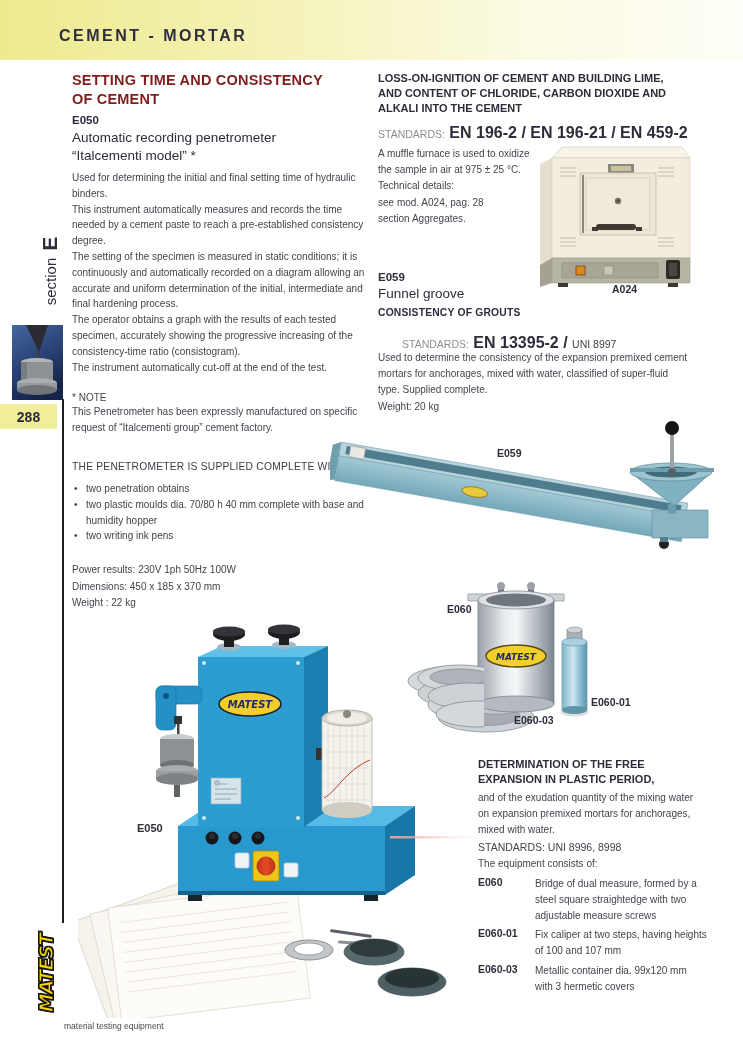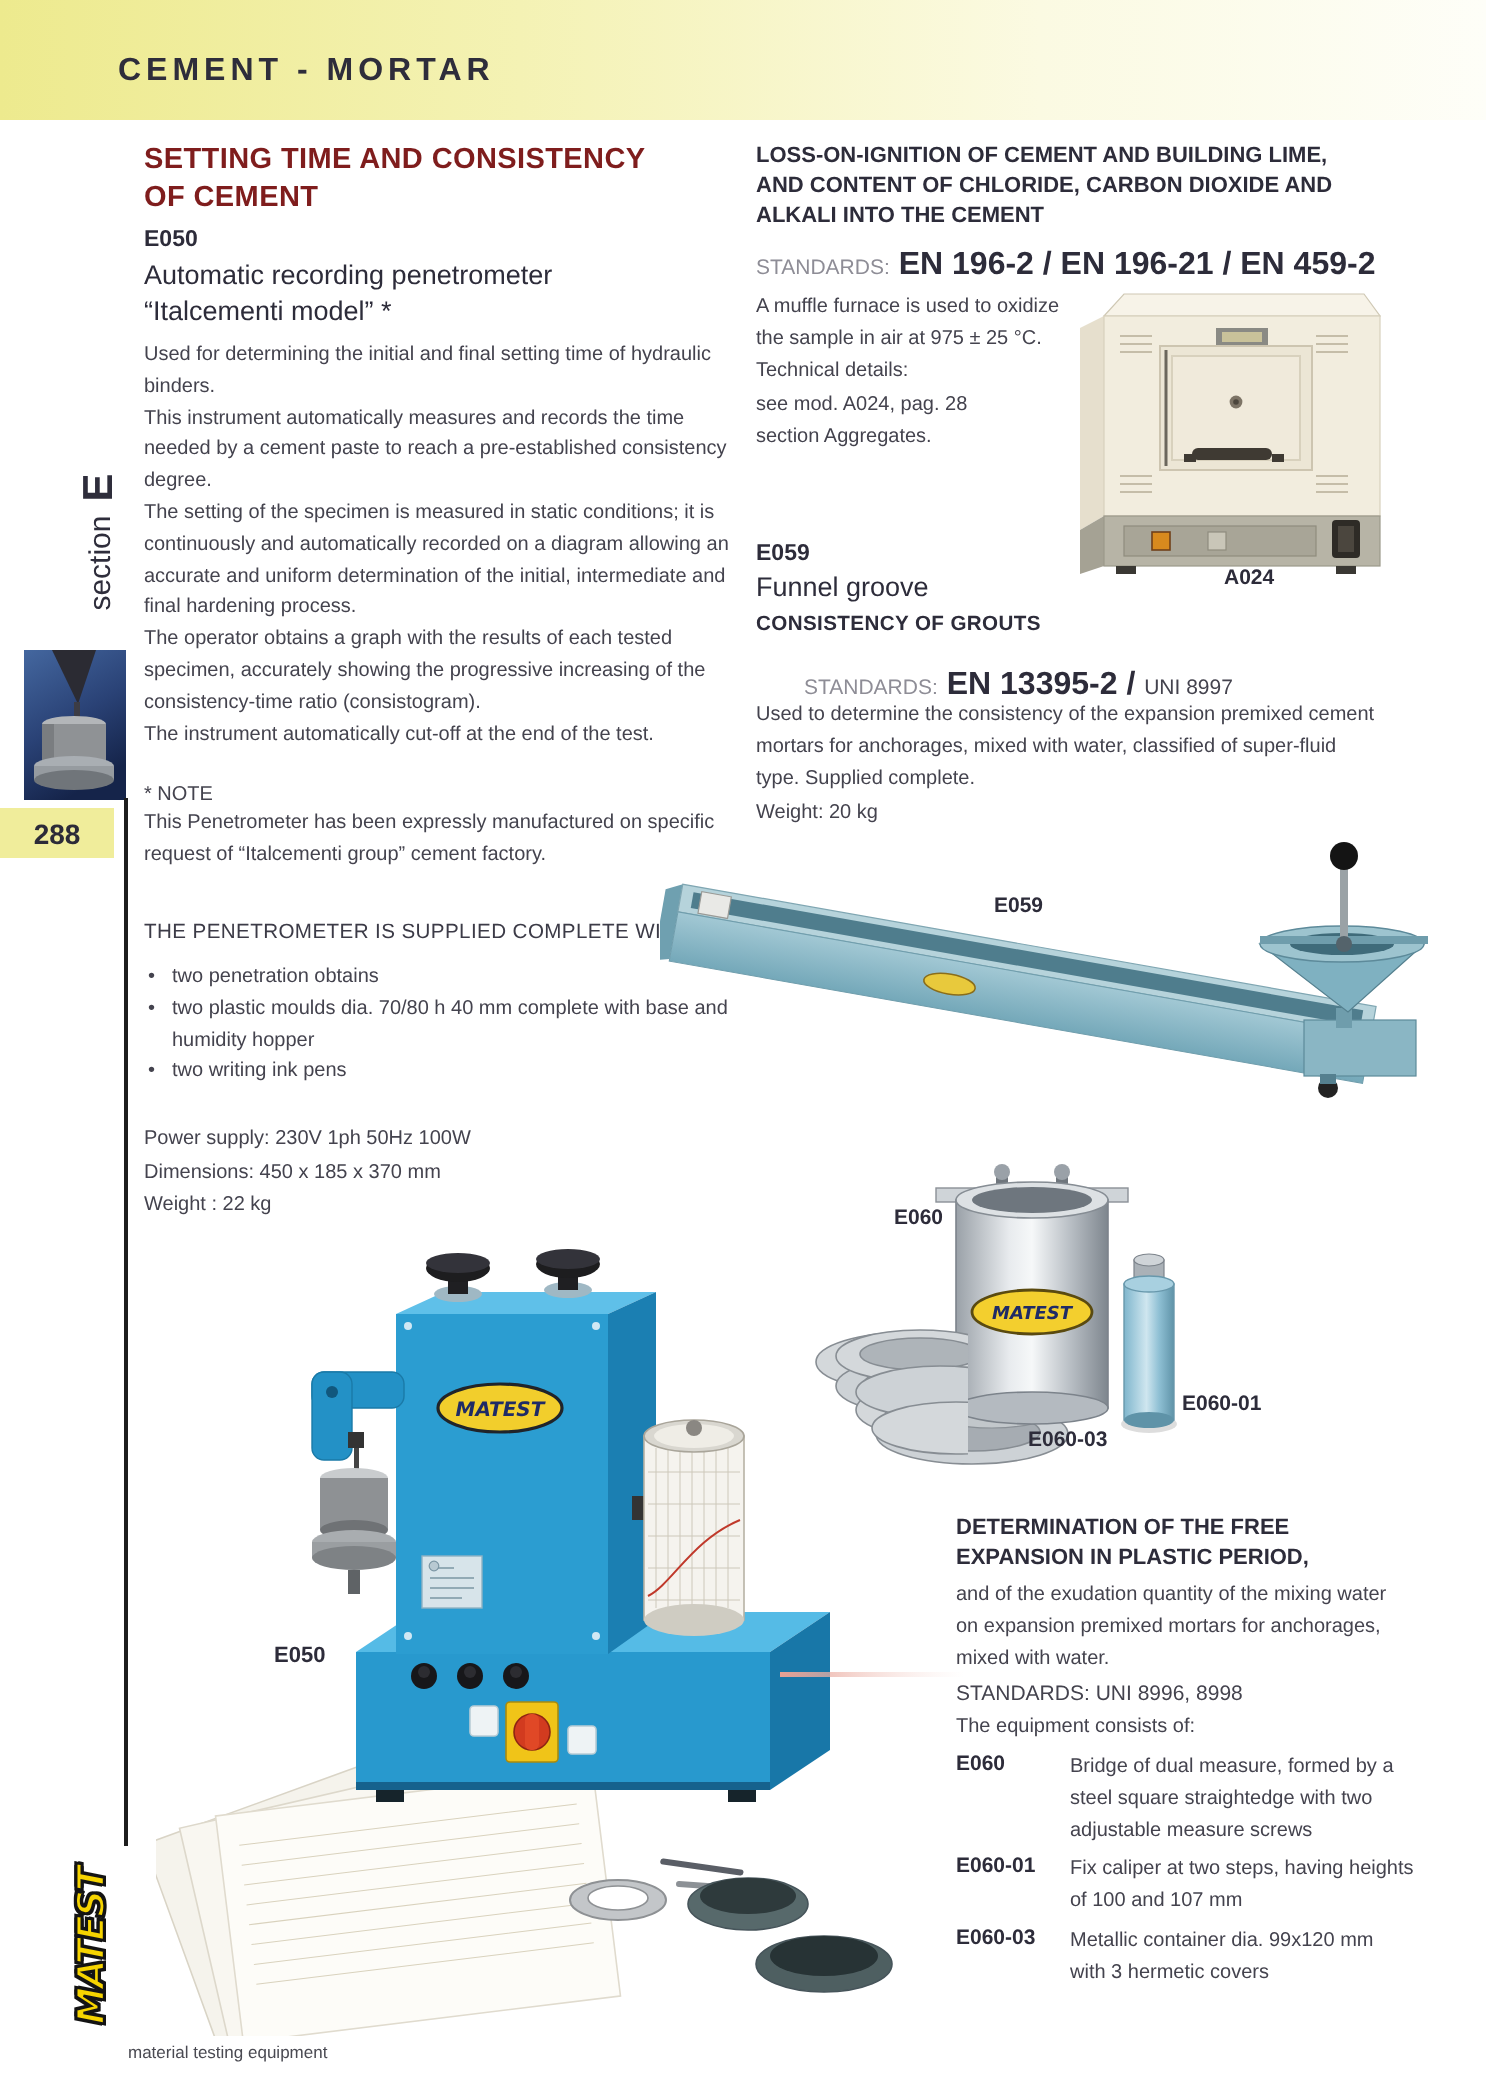--- a/index.html
+++ b/index.html
@@ -101,21 +101,21 @@
   <div class="abs body-t" style="left:72px;top:390px;">* NOTE</div>
   <div class="abs body-t" style="left:72px;top:404px;width:303px;">This Penetrometer has been expressly manufactured on specific request of “Italcementi group” cement factory.</div>
 
   <div class="abs caps-t" style="left:72px;top:461px;">THE PENETROMETER IS SUPPLIED COMPLETE WITH:</div>
   <div class="abs body-t" style="left:72px;top:481px;width:303px;">
     <div class="bullet">two penetration obtains</div>
     <div class="bullet">two plastic moulds dia. 70/80 h 40 mm complete with base and humidity hopper</div>
     <div class="bullet">two writing ink pens</div>
   </div>
   <div class="abs" style="left:72px;top:562px;">
-    <div class="spec-line">Power supply: 230V 1ph 50Hz 100W</div>
+    <div class="spec-line">Power results: 230V 1ph 50Hz 100W</div>
     <div class="spec-line">Dimensions: 450 x 185 x 370 mm</div>
     <div class="spec-line">Weight : 22 kg</div>
   </div>
 
   <div class="abs h-small" style="left:378px;top:71px;">
     <div>LOSS-ON-IGNITION OF CEMENT AND BUILDING LIME,</div>
     <div>AND CONTENT OF CHLORIDE, CARBON DIOXIDE AND</div>
     <div>ALKALI INTO THE CEMENT</div>
   </div>
   <div class="abs" style="left:378px;top:124px;">

